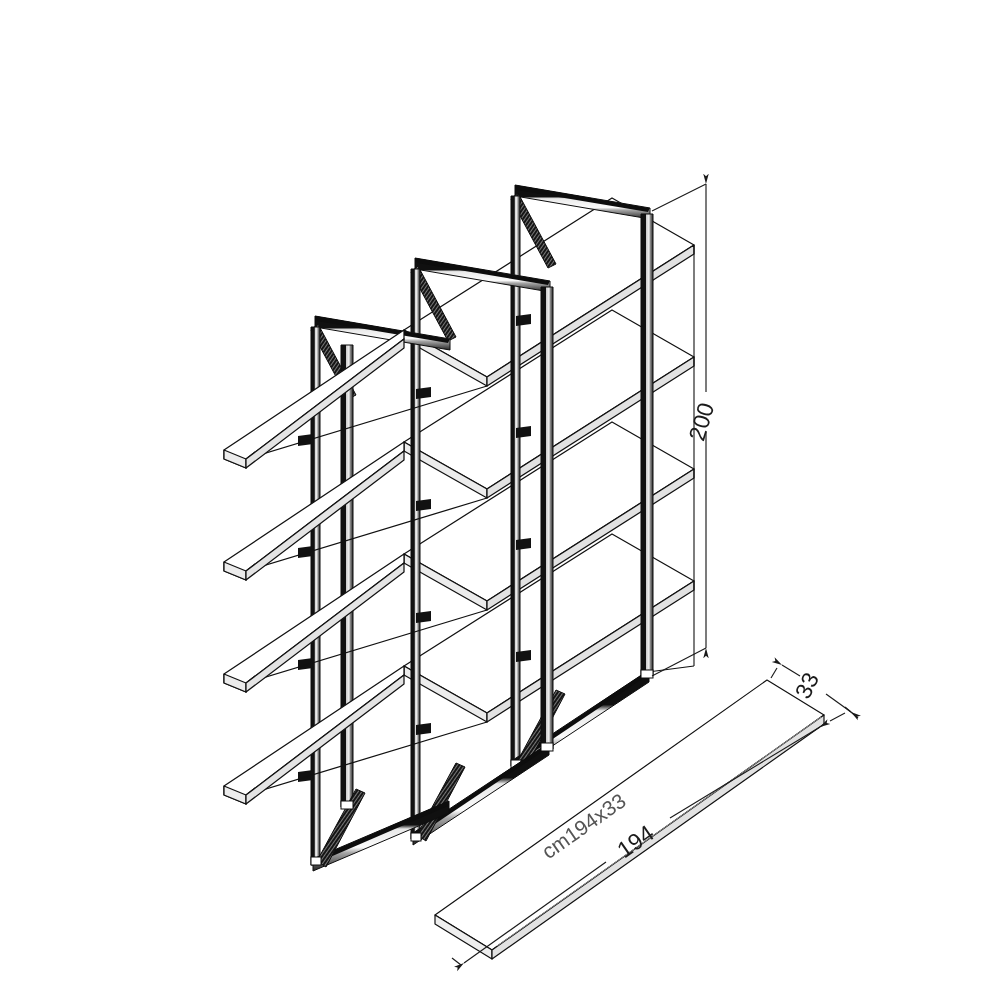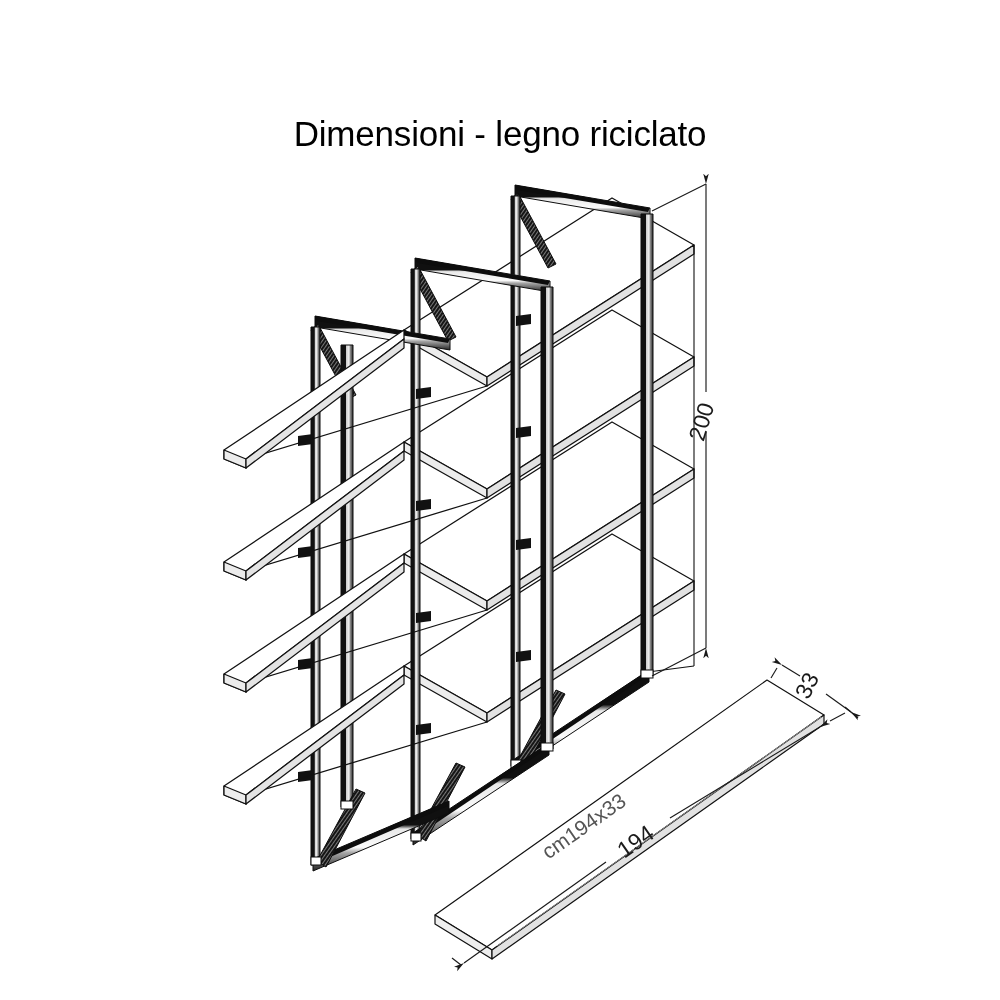--- a/index.html
+++ b/index.html
@@ -49,21 +49,20 @@
     font-family: "Liberation Sans", sans-serif;
     font-size: 21px;
     fill: #555555;
   }
 </style>
 </head>
 <body>
 
 <div id="sheet">
 
-  <div id="drawing-title">Dimensioni - legno riciclato</div>
 
   <svg id="tech-drawing" viewBox="0 0 1000 1000">
 
     <defs>
       <marker id="arrowStart" markerWidth="10" markerHeight="10" refX="9" refY="3" orient="auto" markerUnits="strokeWidth">
         <path d="M9,3 L0,0.6 L2.2,3 L0,5.4 Z" fill="#1a1a1a"></path>
       </marker>
       <marker id="arrowEnd" markerWidth="10" markerHeight="10" refX="1" refY="3" orient="auto" markerUnits="strokeWidth">
         <path d="M1,3 L10,0.6 L7.8,3 L10,5.4 Z" fill="#1a1a1a"></path>
       </marker>

